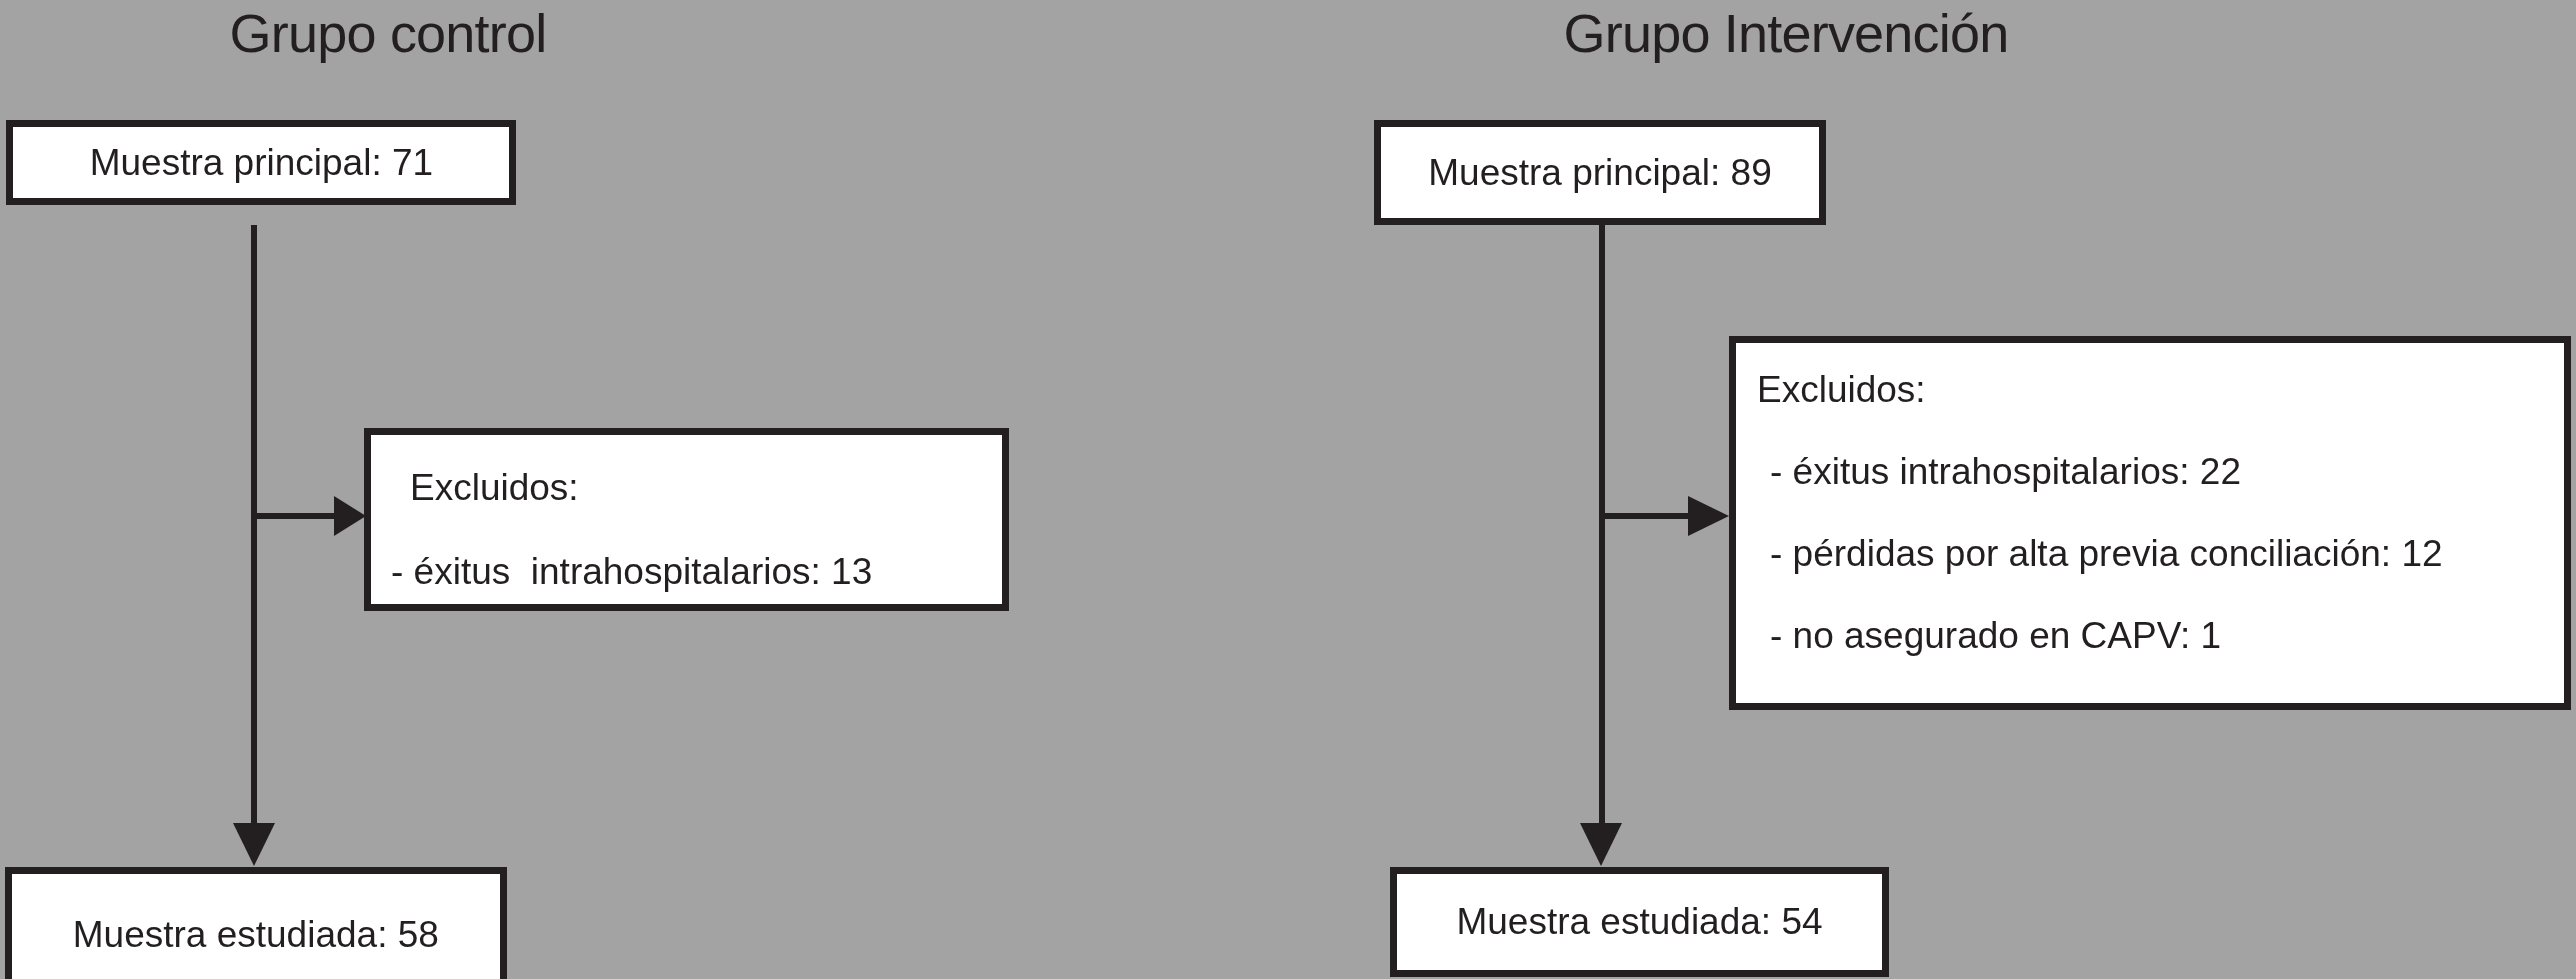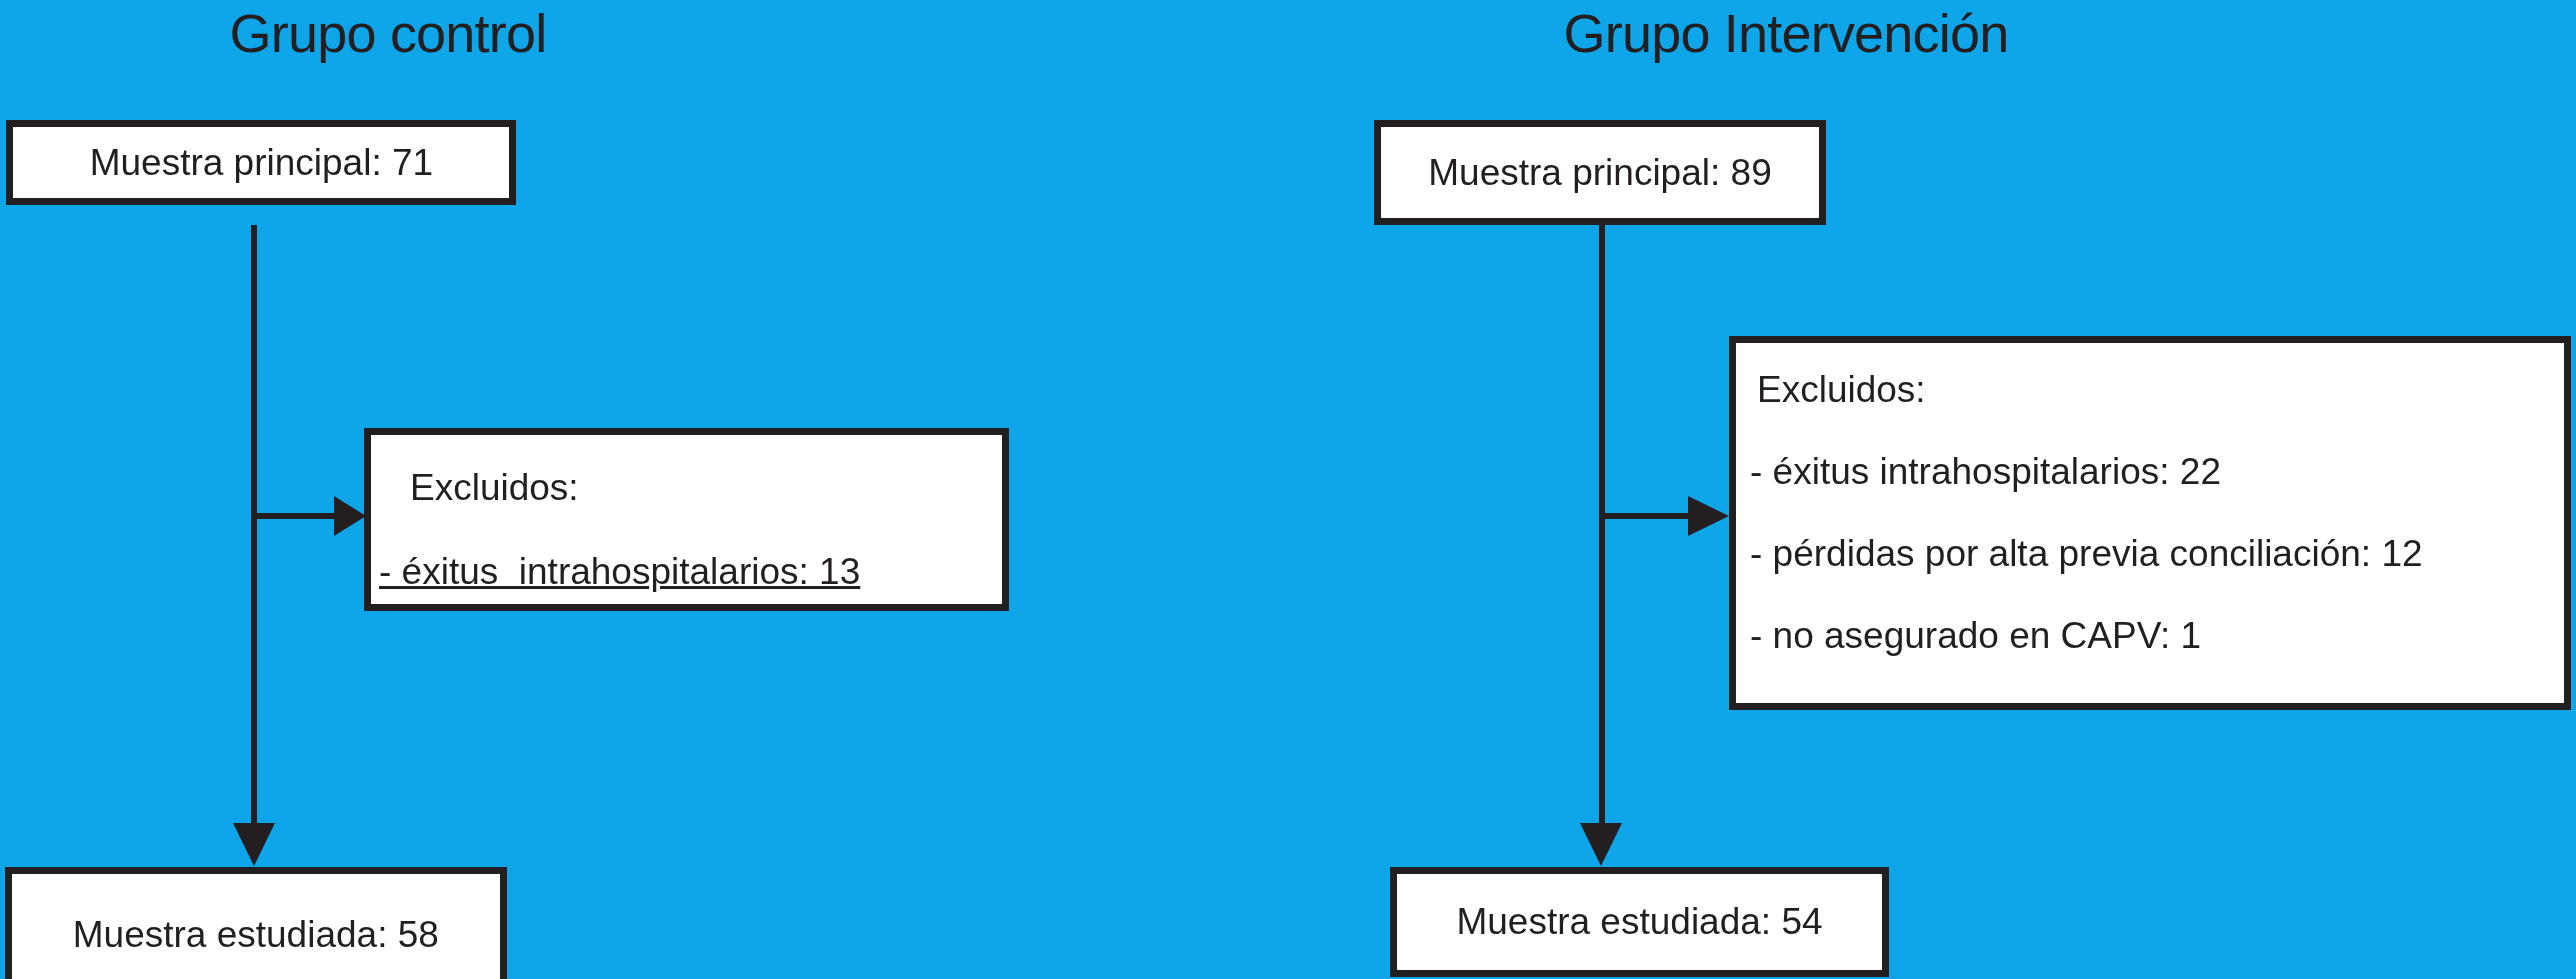--- a/index.html
+++ b/index.html
@@ -1,20 +1,20 @@
 <!DOCTYPE html>
 <html style="font-size:13px"><head>
 <meta charset="utf-8">
 <style>
   html,body { margin:0; padding:0; background:#ffffff; }
   .canvas {
     position:relative;
     width:2576px;
     height:979px;
-    background:#0ea5e9;
+    background:#a3a3a3;
     color:#231f20;
     font-family:"Liberation Sans", sans-serif;
     overflow:hidden;
   }
   .title {
     position:absolute;
     top:1.6px;
     font-size:54px;
     letter-spacing:-0.8px;
     white-space:nowrap;
@@ -84,26 +84,26 @@
 
   .excl { font-size:37px; }
   .excl .line {
     display:flex;
     align-items:center;
     white-space:pre;
   }
   .excl-left { left:364px; top:428px; width:645px; height:183px; padding:11.2px 4.8px 0 0; }
   .excl-left .line { height:84px; }
   .excl-left .excl-header { padding-left:39px; }
-  .excl-left .excl-item   { padding-left:8px;text-decoration:underline; }
+  .excl-left .excl-item   { padding-left:20px; }
 
   .excl-right { left:1729px; top:336px; width:842px; height:374px; padding:5.6px 4.8px 0 0; }
   .excl-right .line { height:82px; }
   .excl-right .excl-header { padding-left:21px; }
-  .excl-right .excl-item   { padding-left:14px; }
+  .excl-right .excl-item   { padding-left:34px; }
 </style>
 </head>
 <body>
 
 <div class="canvas">
 
   <div class="title t-left">Grupo control</div>
 
   <div class="box label-box main-left">
     <span>Muestra principal: 71</span>

